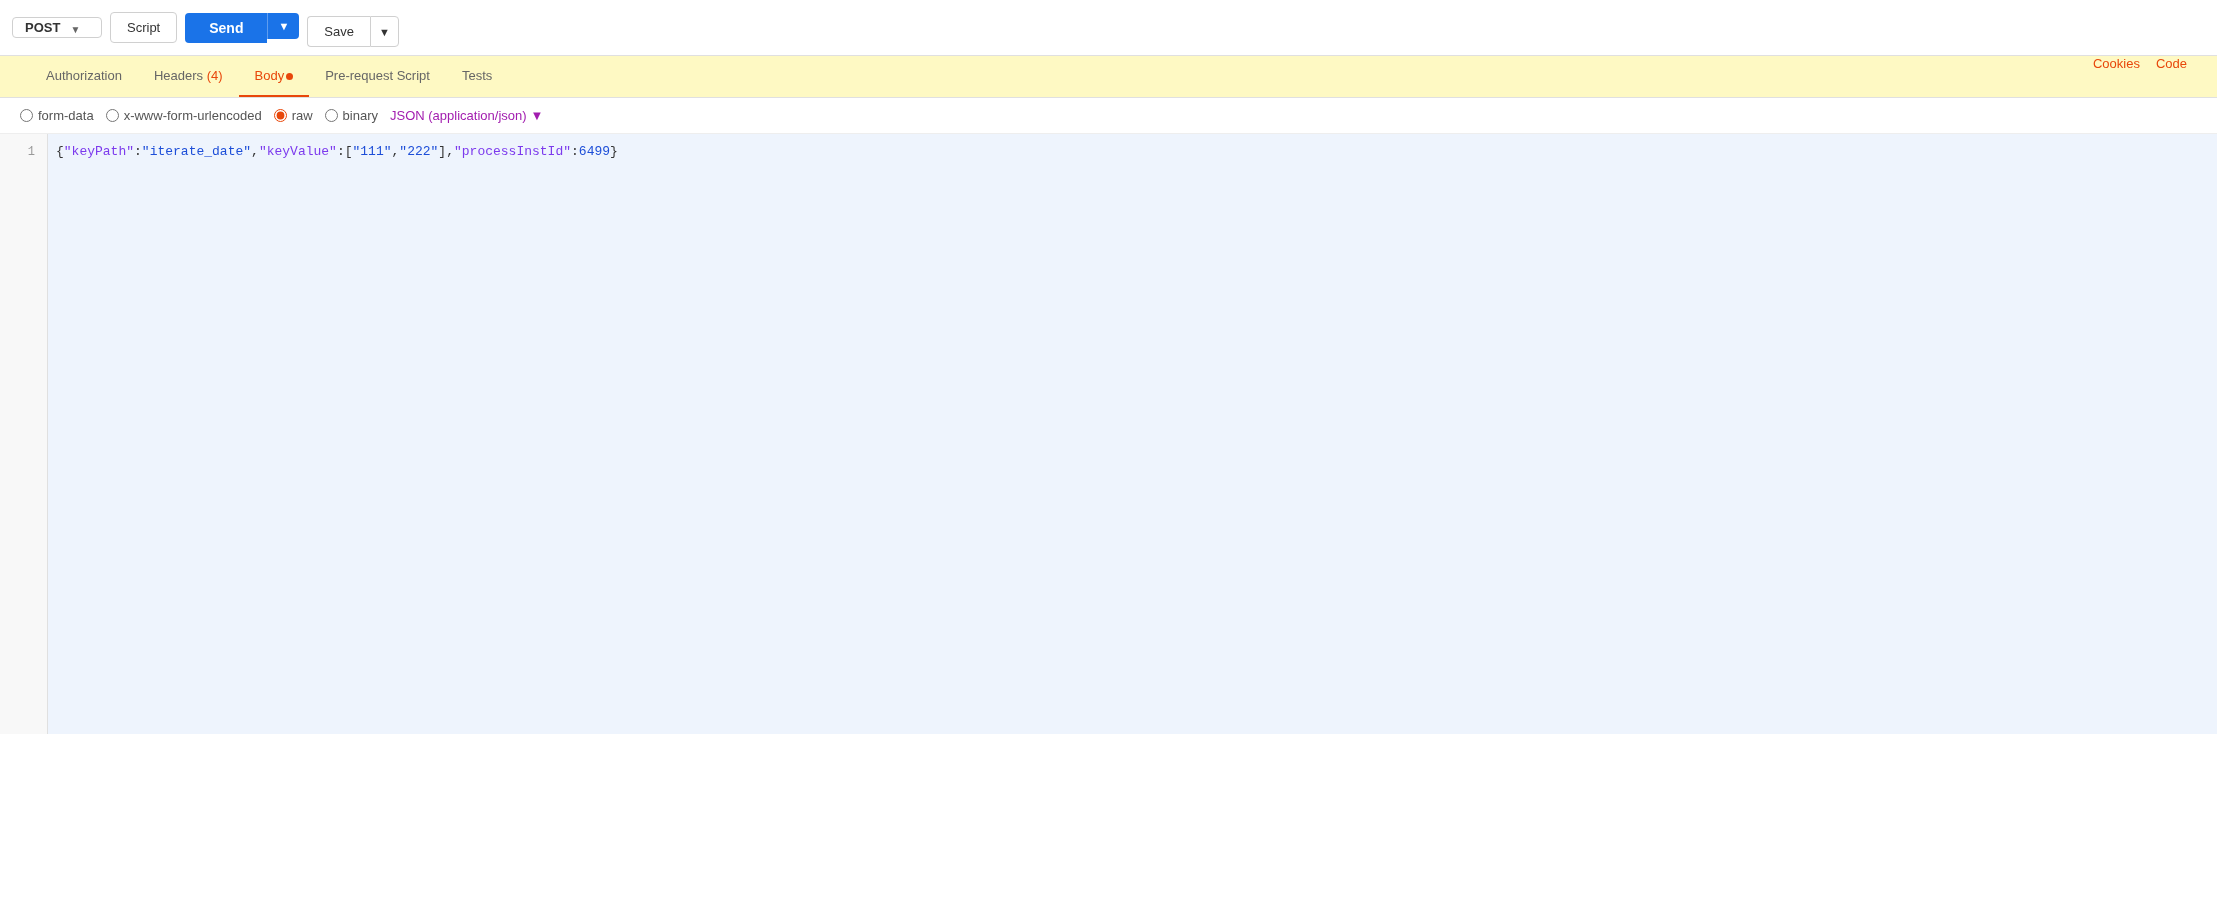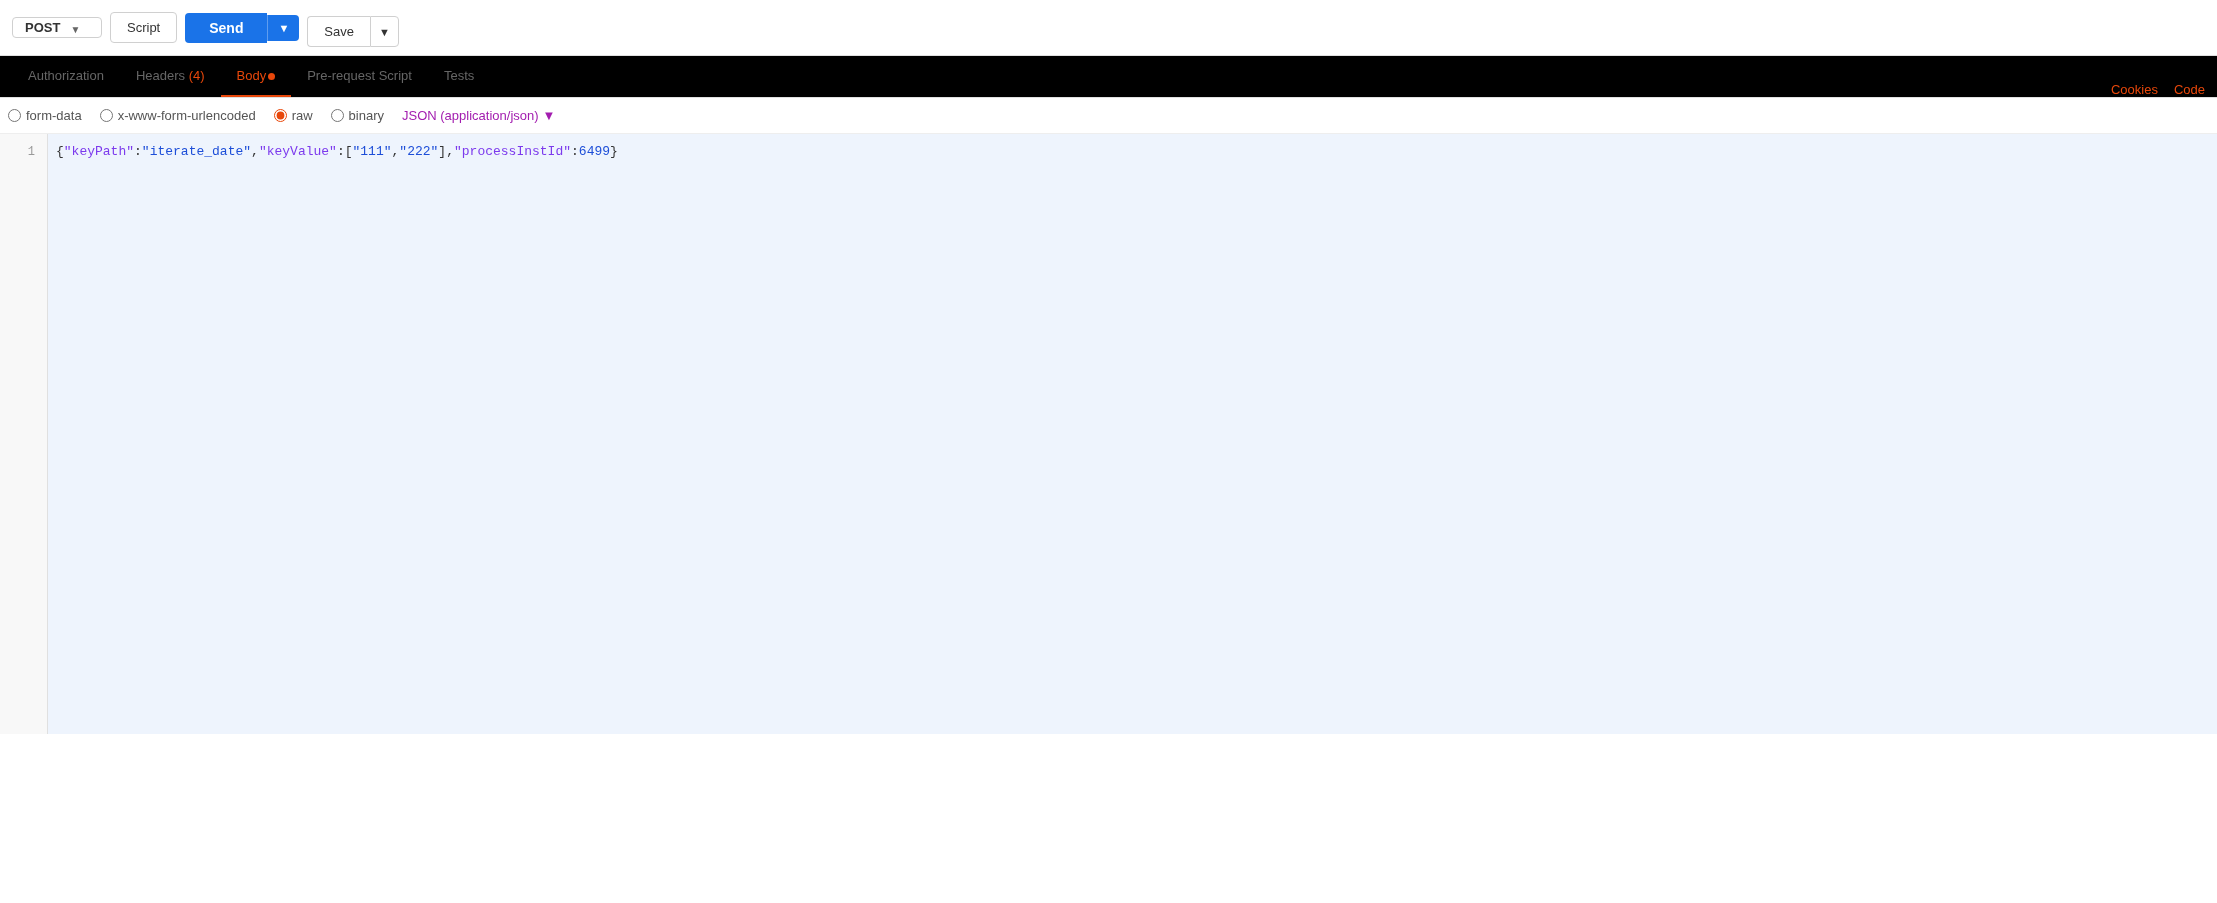--- a/index.html
+++ b/index.html
@@ -60,21 +60,21 @@
       border-radius: 4px;
       padding: 7px 16px;
       background: #fff;
       cursor: pointer;
       font-size: 13px;
       color: #333;
     }
 
     .send-btn-group {
       display: flex;
-      align-items: center;
+      align-items: flex-start;
     }
 
     .send-btn {
       background: #1a73e8;
       color: #fff;
       border: none;
       padding: 7px 24px;
       font-size: 14px;
       font-weight: 600;
       cursor: pointer;
@@ -115,24 +115,24 @@
       padding: 7px 8px;
       background: #fff;
       cursor: pointer;
       font-size: 11px;
       color: #333;
     }
 
     
     .tabs-row {
       display: flex;
-      align-items: flex-end;
+      align-items: flex-start;
       border-bottom: 1px solid #e0e0e0;
-      padding: 0 12px;
-      background: #000000;
+      padding: 0 30px;
+      background: #fef9c3;
     }
 
     .tab {
       padding: 12px 16px;
       cursor: pointer;
       font-size: 13px;
       color: #666;
       border-bottom: 2px solid transparent;
       white-space: nowrap;
     }
@@ -167,22 +167,22 @@
     .tabs-right .link {
       color: #e8470a;
       font-size: 13px;
       cursor: pointer;
     }
 
     
     .body-type-row {
       display: flex;
       align-items: center;
-      padding: 10px 8px;
-      gap: 18px;
+      padding: 10px 20px;
+      gap: 12px;
       border-bottom: 1px solid #eee;
       background: #fff;
     }
 
     .radio-option {
       display: flex;
       align-items: center;
       gap: 5px;
       cursor: pointer;
       font-size: 13px;

